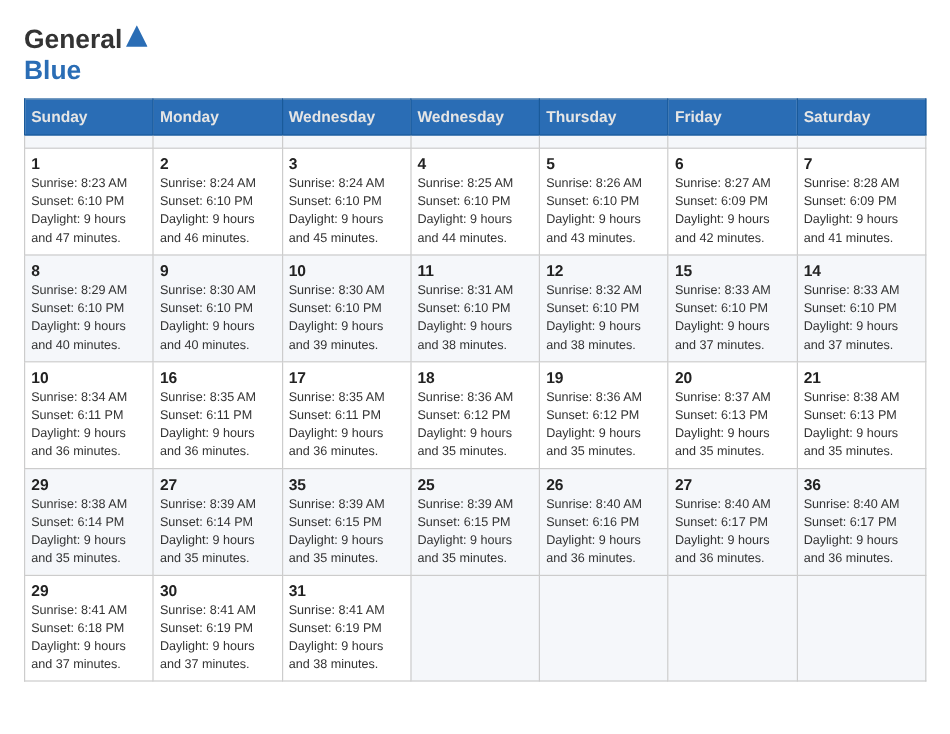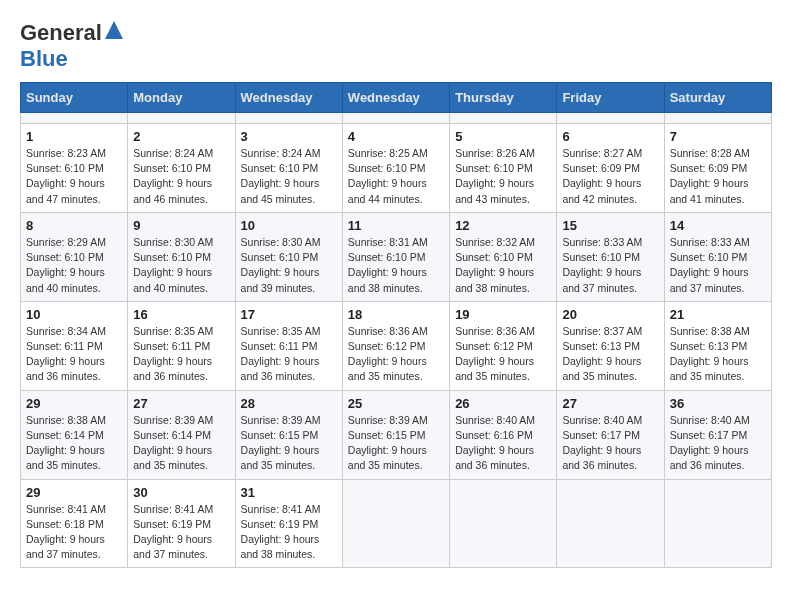--- a/index.html
+++ b/index.html
@@ -224,21 +224,21 @@
       <tr>
         <td>
           <span class="day-num">29</span>
           <div class="day-info">Sunrise: 8:38 AM<br>Sunset: 6:14 PM<br>Daylight: 9 hours and 35 minutes.</div>
         </td>
         <td>
           <span class="day-num">27</span>
           <div class="day-info">Sunrise: 8:39 AM<br>Sunset: 6:14 PM<br>Daylight: 9 hours and 35 minutes.</div>
         </td>
         <td>
-          <span class="day-num">28</span>
+          <span class="day-num">35</span>
           <div class="day-info">Sunrise: 8:39 AM<br>Sunset: 6:15 PM<br>Daylight: 9 hours and 35 minutes.</div>
         </td>
         <td>
           <span class="day-num">25</span>
           <div class="day-info">Sunrise: 8:39 AM<br>Sunset: 6:15 PM<br>Daylight: 9 hours and 35 minutes.</div>
         </td>
         <td>
           <span class="day-num">26</span>
           <div class="day-info">Sunrise: 8:40 AM<br>Sunset: 6:16 PM<br>Daylight: 9 hours and 36 minutes.</div>
         </td>

